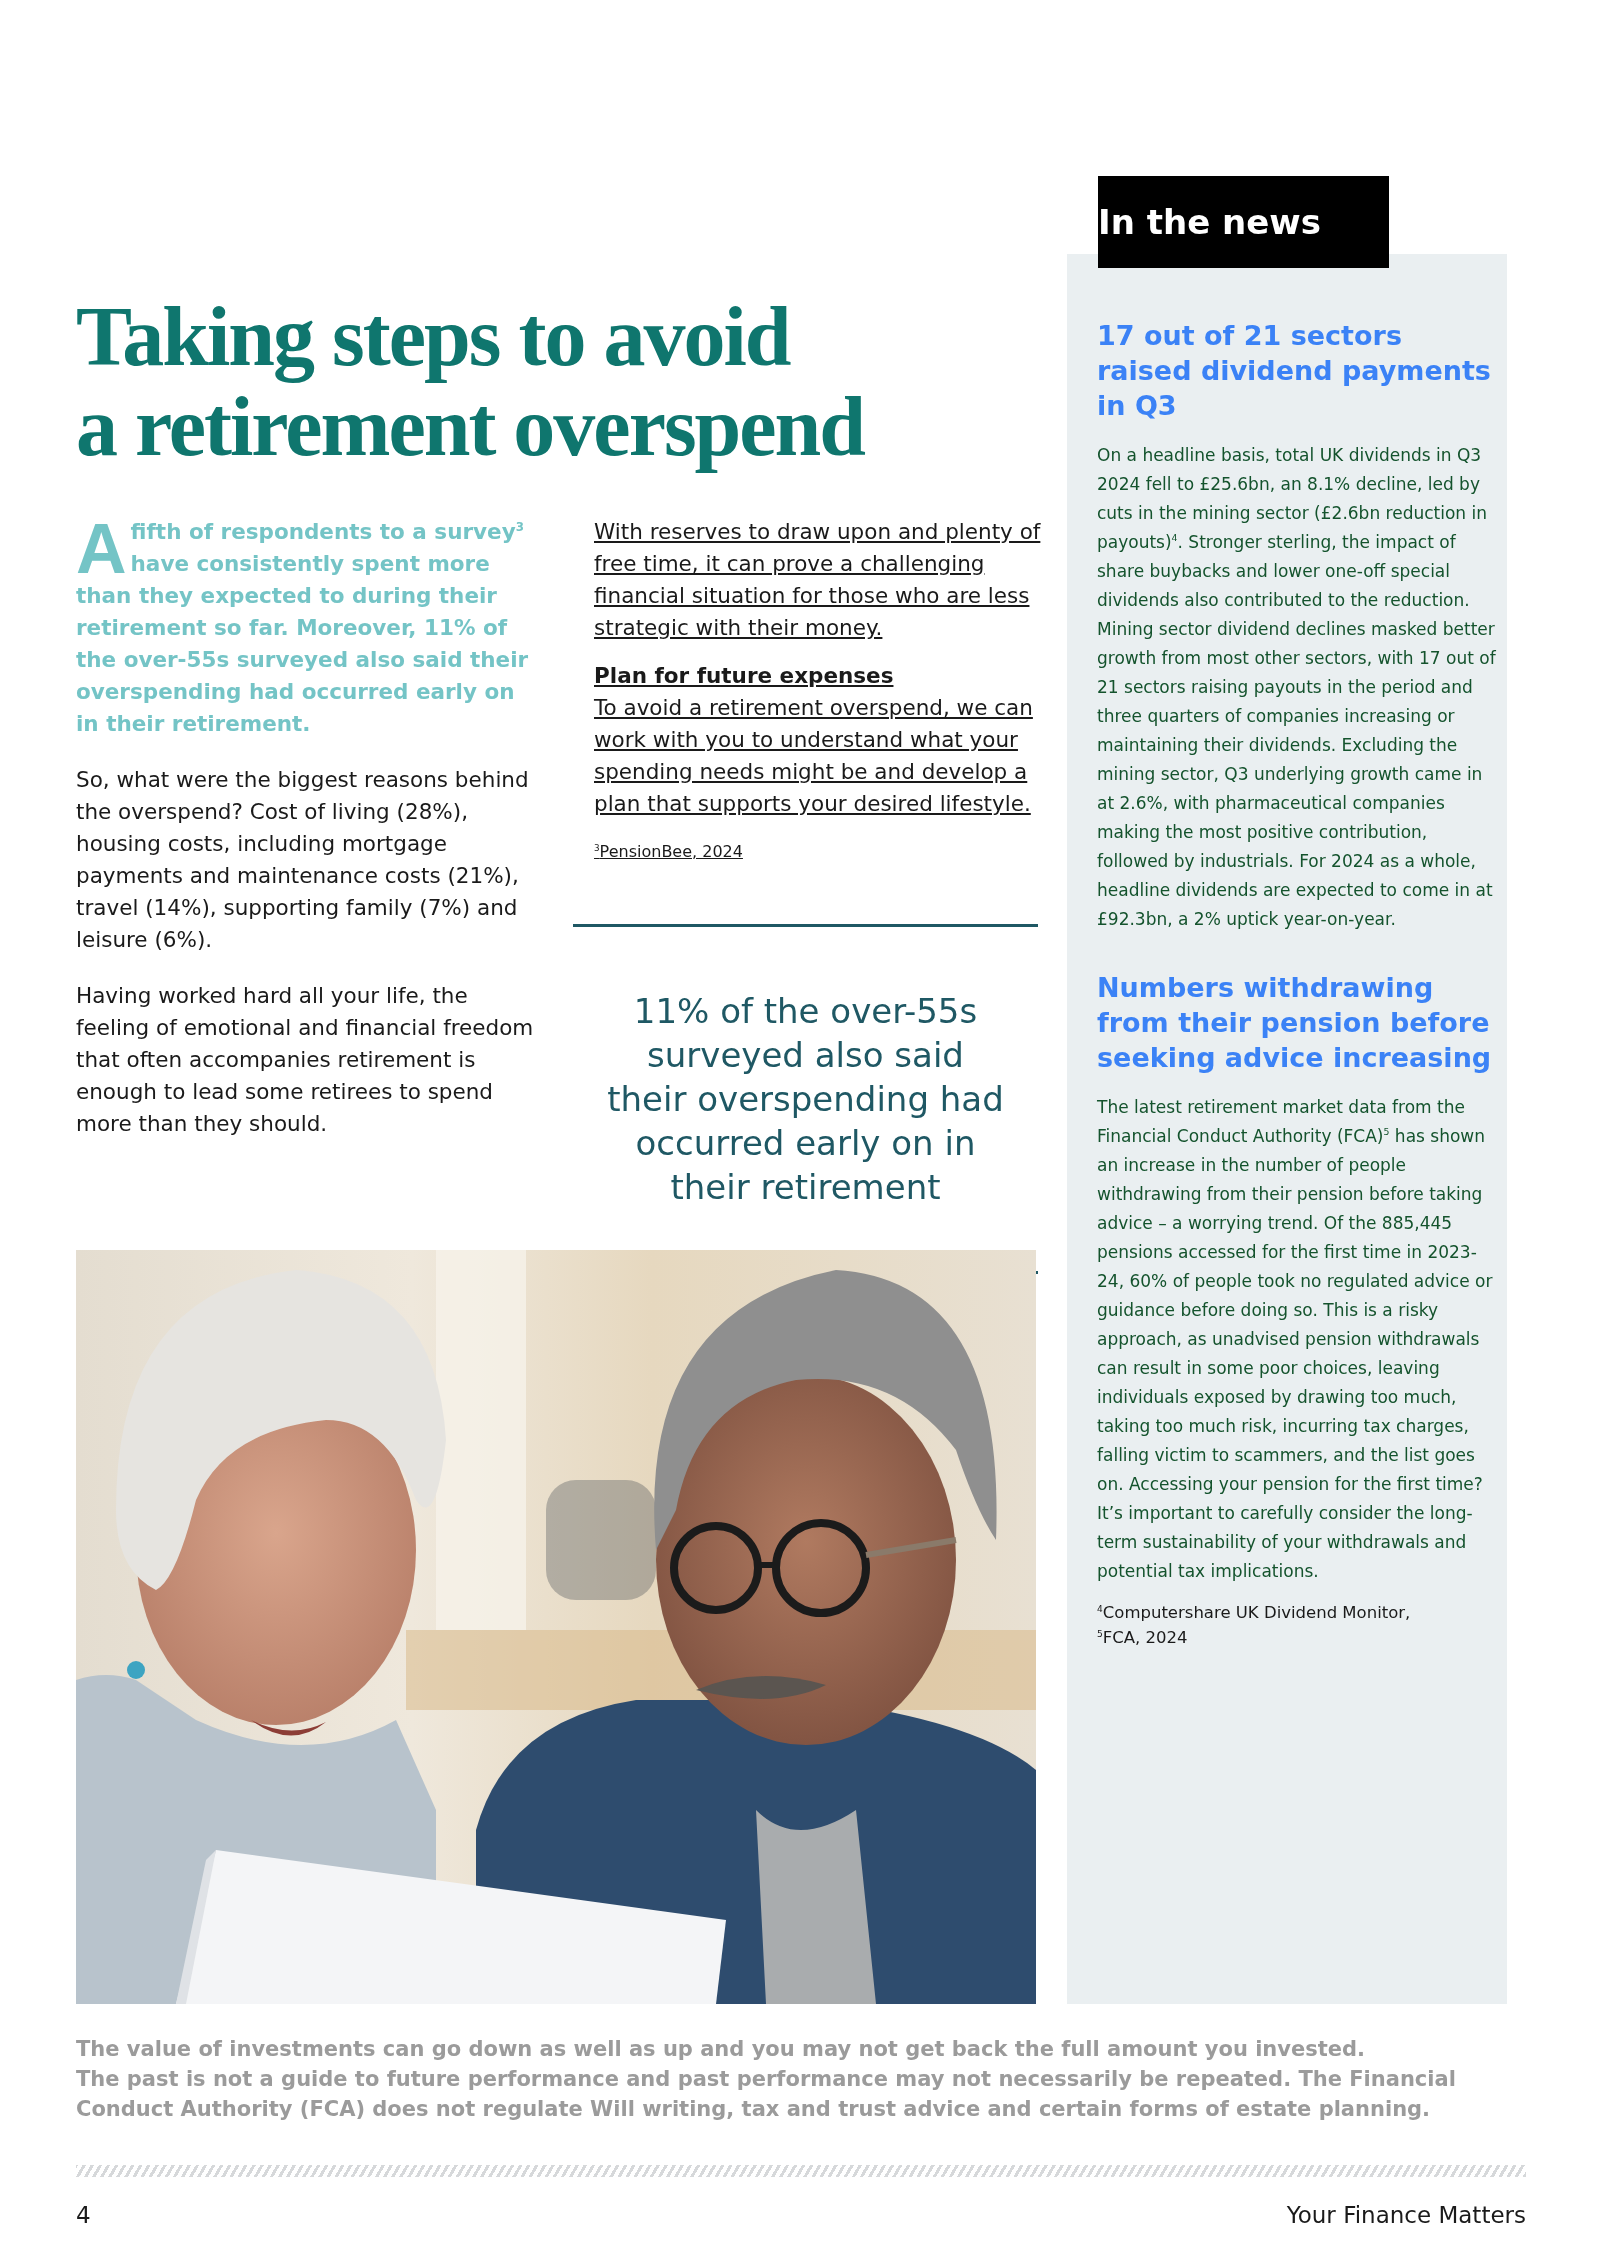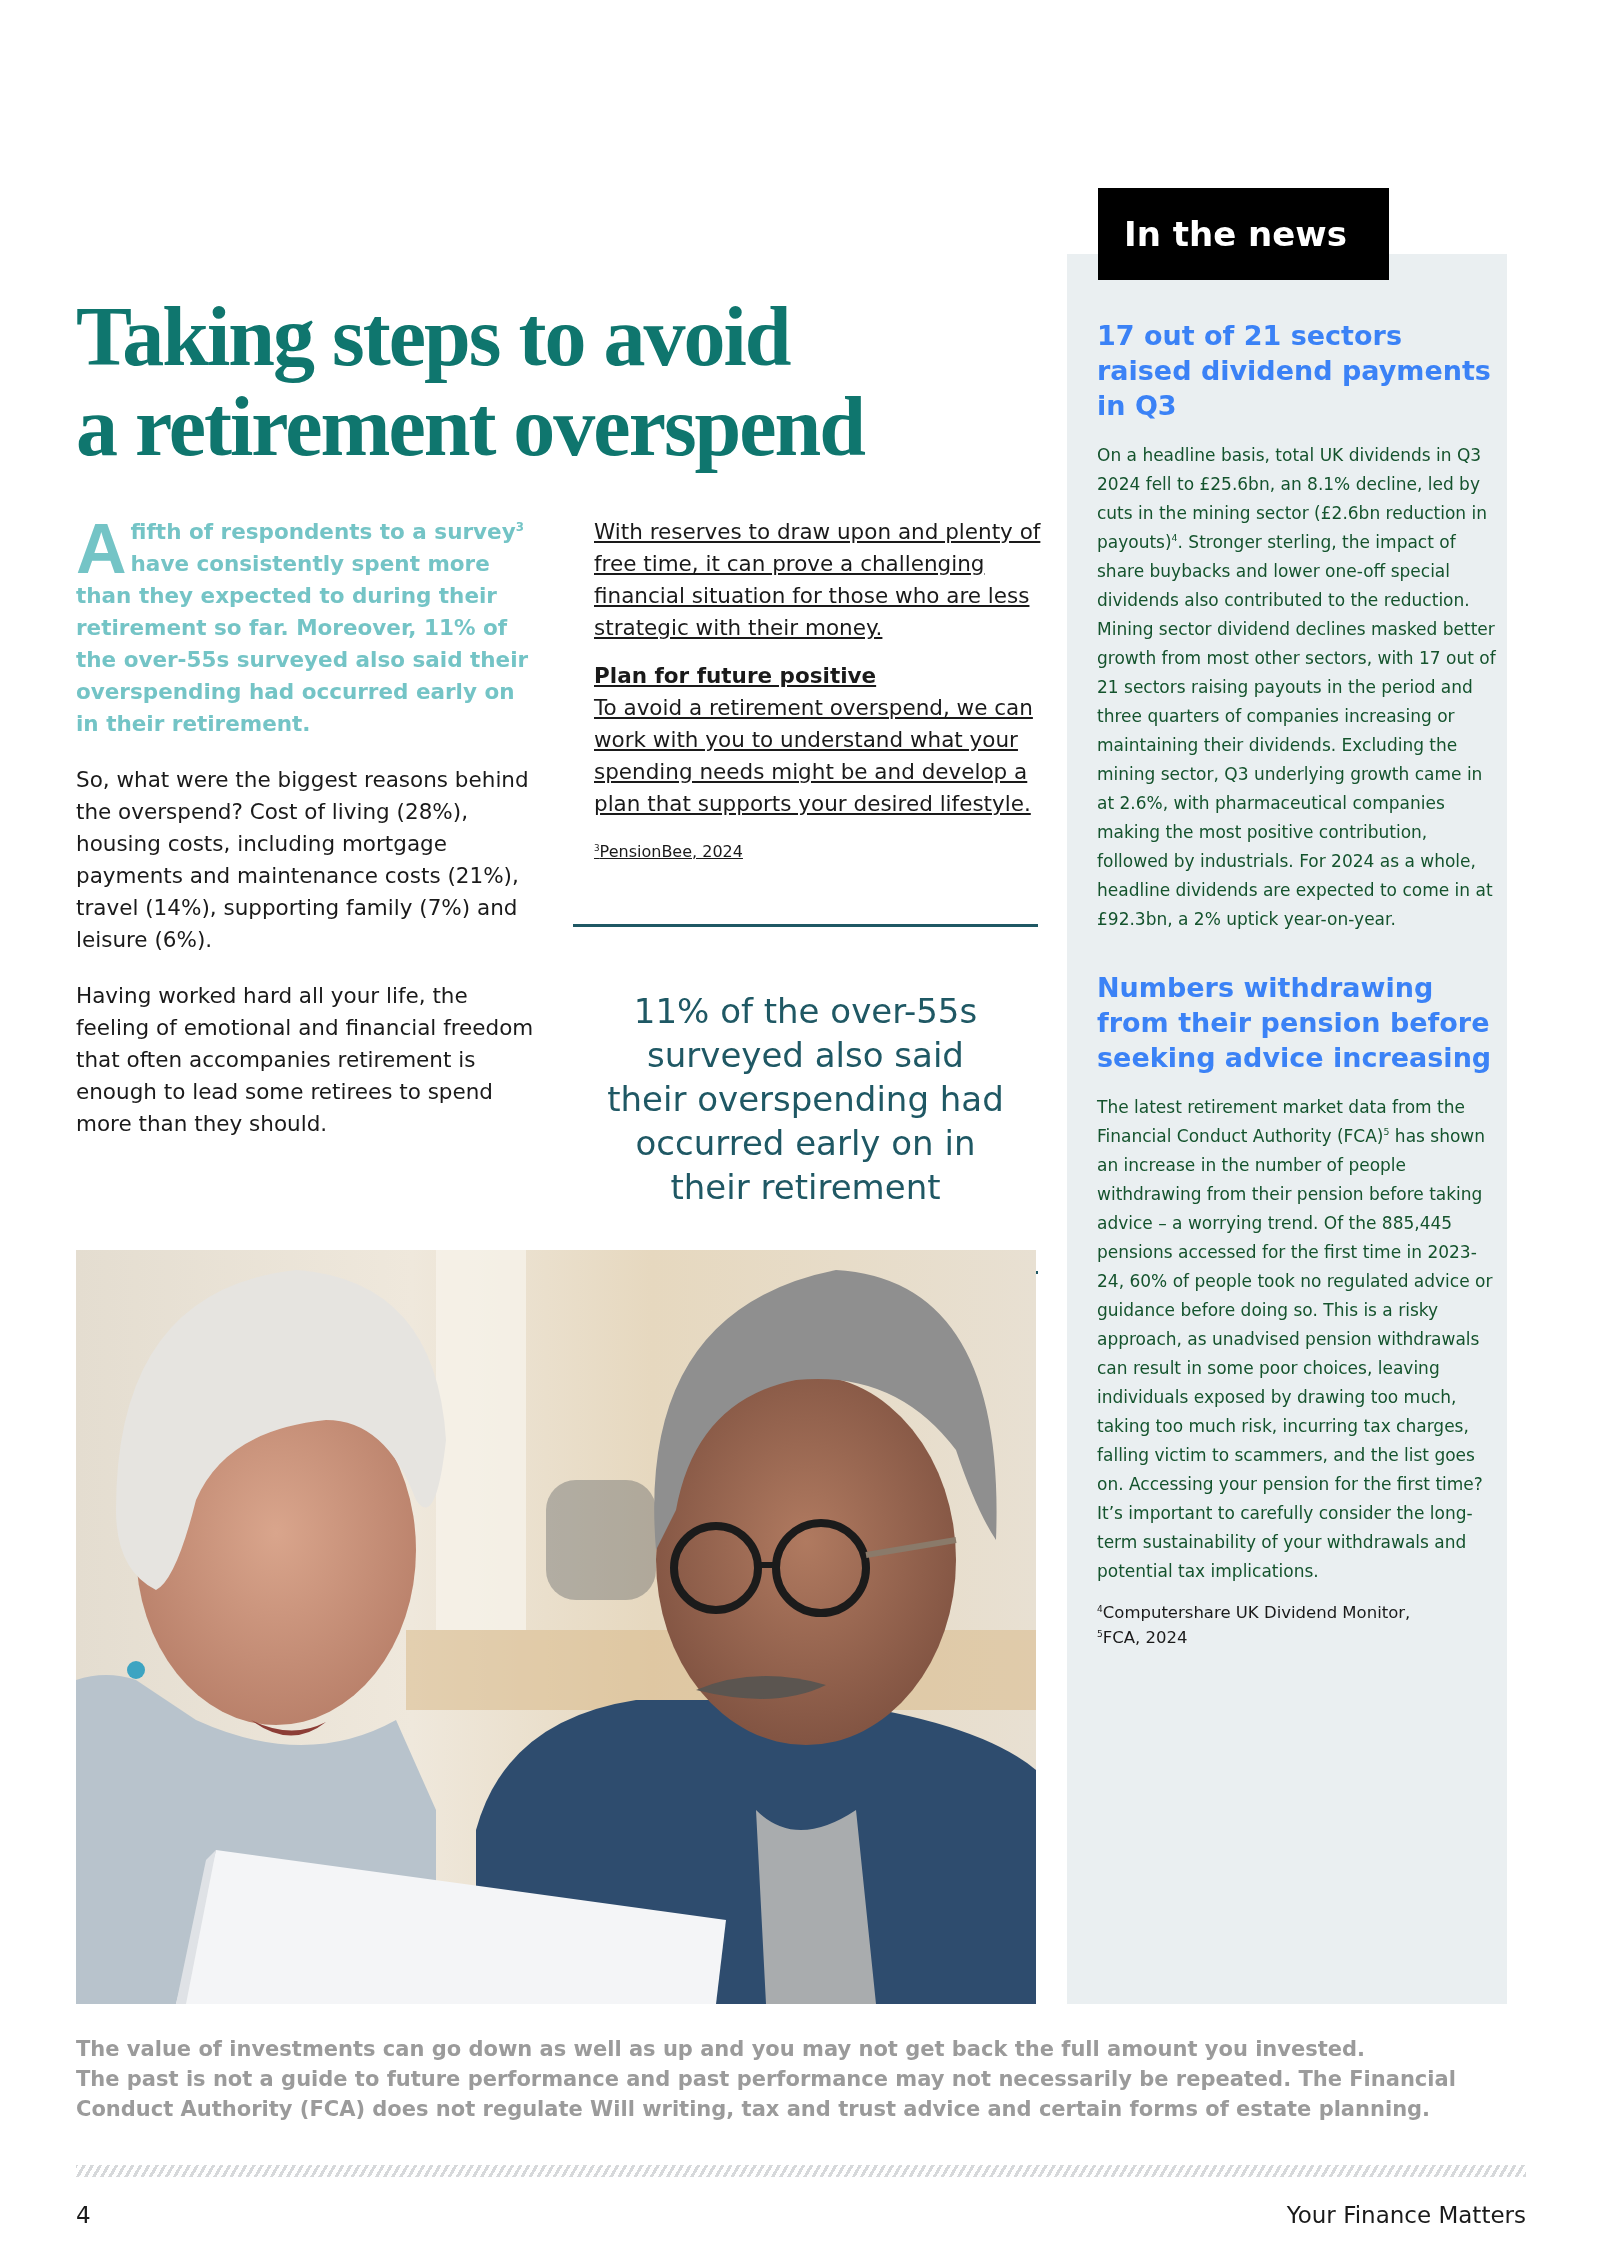--- a/index.html
+++ b/index.html
@@ -53,23 +53,23 @@
   #photo {
     left: 76px; top: 1250px; width: 960px; height: 754px; overflow: hidden;
     background: linear-gradient(90deg, #e9e2d5 0%, #f2ece1 40%, #efe7da 60%, #e4dccb 100%);
   }
 
   
   #news-box {
     left: 1067px; top: 254px; width: 440px; height: 1750px; background: #eaeff1;
   }
   #news-tab {
-    left: 1098px; top: 188px; width: 291px; height: 92px; background: #000000;
+    left: 1098px; top: 176px; width: 291px; height: 92px; background: #000000;
     color: #ffffff; font-family: "DejaVu Sans", sans-serif; font-weight: bold; font-size: 34px;
-    display: flex; align-items: center; padding-left: 26px;
+    display: flex; align-items: center; 
   }
   #news-content { left: 1097px; top: 318px; width: 400px; }
   .news-head {
     font-family: "DejaVu Sans", sans-serif; font-weight: bold; font-size: 27px; line-height: 35px;
     color: #3b82f6;
   }
   .news-body { font-size: 17px; line-height: 29px; color: #14532d; margin-top: 18px; }
   .news-gap { margin-top: 36px; }
   .news-foot { font-size: 16.5px; line-height: 25px; margin-top: 14px; }
 
@@ -101,21 +101,21 @@
 <div id="col-left" class="abs">
   <p class="intro">
     <span class="dropcap">A</span><span>fifth of respondents to a survey</span><sup>3</sup><span> have consistently spent more than they expected to during their retirement so far. Moreover, 11% of the over-55s surveyed also said their overspending had occurred early on in their retirement.</span>
   </p>
   <p class="body-text para">So, what were the biggest reasons behind the overspend? Cost of living (28%), housing costs, including mortgage payments and maintenance costs (21%), travel (14%), supporting family (7%) and leisure (6%).</p>
   <p class="body-text para">Having worked hard all your life, the feeling of emotional and financial freedom that often accompanies retirement is enough to lead some retirees to spend more than they should.</p>
 </div>
 
 <div id="col-mid" class="abs">
   <p class="body-text">With reserves to draw upon and plenty of free time, it can prove a challenging financial situation for those who are less strategic with their money.</p>
-  <h3 class="body-text subhead">Plan for future positive</h3>
+  <h3 class="body-text subhead">Plan for future expenses</h3>
   <p class="body-text">To avoid a retirement overspend, we can work with you to understand what your spending needs might be and develop a plan that supports your desired lifestyle.</p>
   <p class="body-text footnote"><sup>3</sup><span>PensionBee, 2024</span></p>
 </div>
 
 <div id="pullquote" class="abs">
   <p>11% of the over-55s surveyed also said their overspending had occurred early on in their retirement</p>
 </div>
 
 <div id="photo" class="abs" aria-label="Older couple reviewing a paper document together">
   <svg width="960" height="754" viewBox="0 0 960 754">

